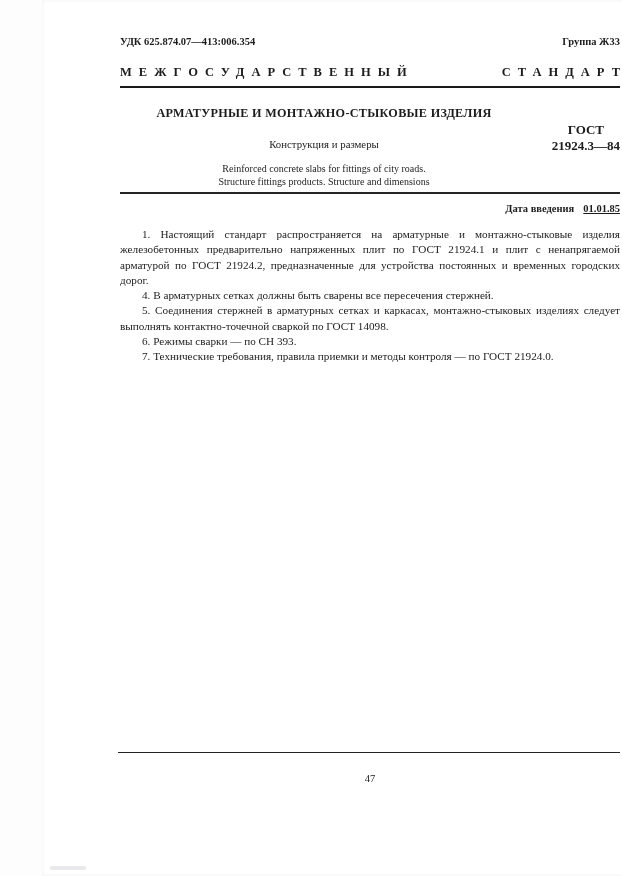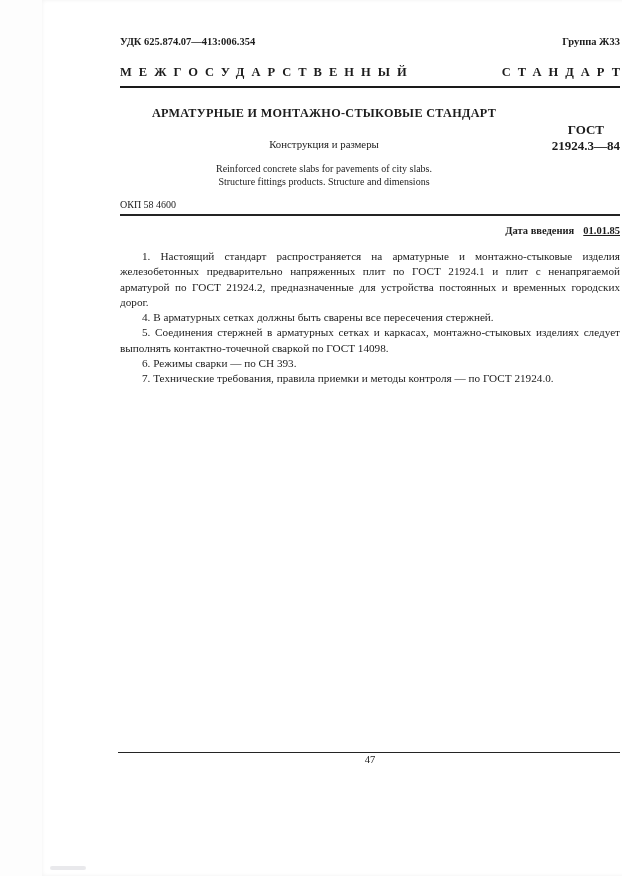--- a/index.html
+++ b/index.html
@@ -147,21 +147,21 @@
     display: flex;
     justify-content: space-between;
     font-weight: bold;
     font-size: 10.3px;
   }
   .footer-left { word-spacing: 3px; }
   .page-number {
     position: absolute;
     left: 78px;
     width: 500px;
-    top: 754px;
+    top: 773px;
     text-align: center;
     font-size: 10.5px;
   }
   .scan-artifact {
     position: absolute;
     left: 8px;
     top: 866px;
     width: 36px;
     height: 4px;
     background: #e3e3e7;
@@ -182,32 +182,31 @@
 
     <div class="standard-heading">
       <span>МЕЖГОСУДАРСТВЕННЫЙ</span>
       <span>СТАНДАРТ</span>
     </div>
 
     <div class="thick-rule"></div>
 
     <div class="title-region">
       <div class="title-left">
-        <p class="title-main">АРМАТУРНЫЕ И МОНТАЖНО-СТЫКОВЫЕ СТАНДАРТ</p>
+        <p class="title-main">АРМАТУРНЫЕ И МОНТАЖНО-СТЫКОВЫЕ ИЗДЕЛИЯ</p>
         <p class="title-sub">Конструкция и размеры</p>
-        <p class="title-en first">Reinforced concrete slabs for pavements of city slabs.</p>
+        <p class="title-en first">Reinforced concrete slabs for fittings of city roads.</p>
         <p class="title-en">Structure fittings products. Structure and dimensions</p>
       </div>
       <div class="gost-block">
         <div>ГОСТ</div>
         <div>21924.3—84</div>
       </div>
     </div>
 
-    <div class="okp">ОКП 58 4600</div>
 
     <div class="mid-rule"></div>
 
     <div class="date-row">
       <span>Дата введения</span><span class="date-value">01.01.85</span>
     </div>
 
     <div class="body-text">
       <p>1. Настоящий стандарт распространяется на арматурные и монтажно-стыковые изделия железобетонных предварительно напряженных плит по ГОСТ 21924.1 и плит с ненапрягаемой арматурой по ГОСТ 21924.2, предназначенные для устройства постоянных и временных городских дорог.</p>
       <p>4. В арматурных сетках должны быть сварены все пересечения стержней.</p>

